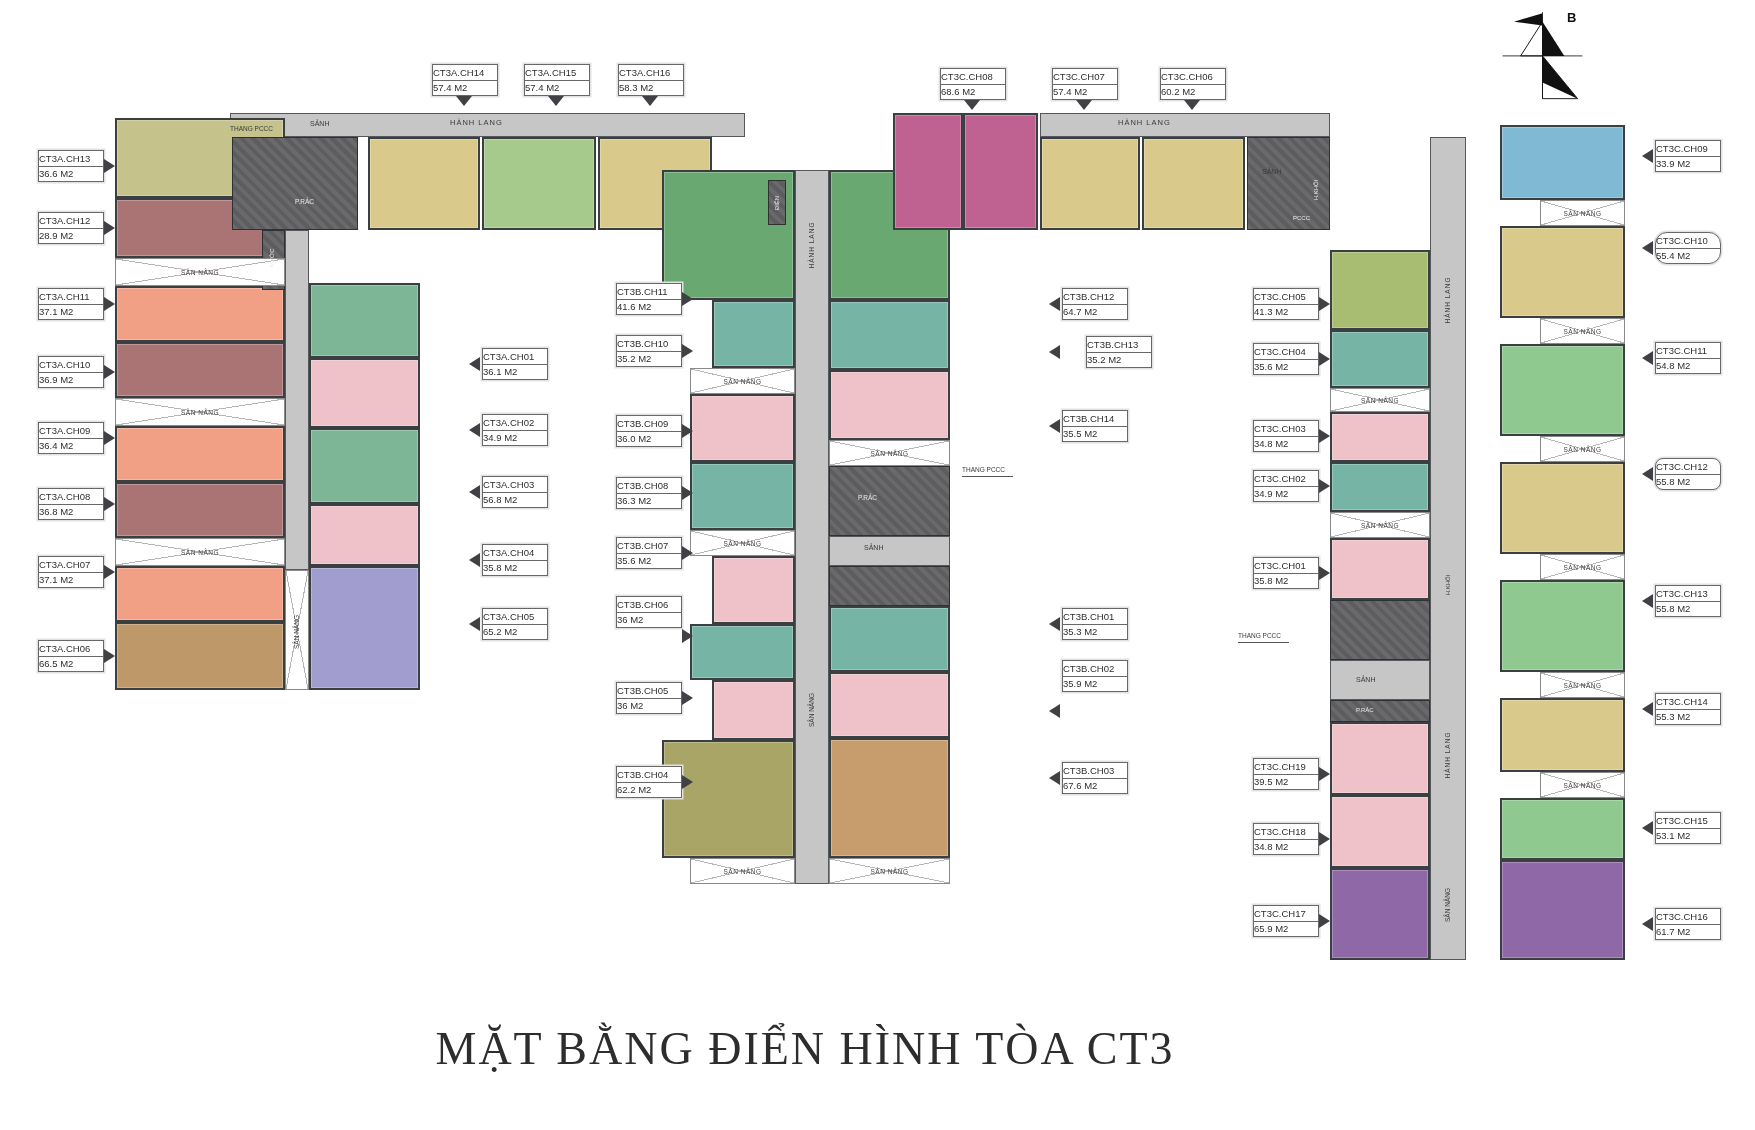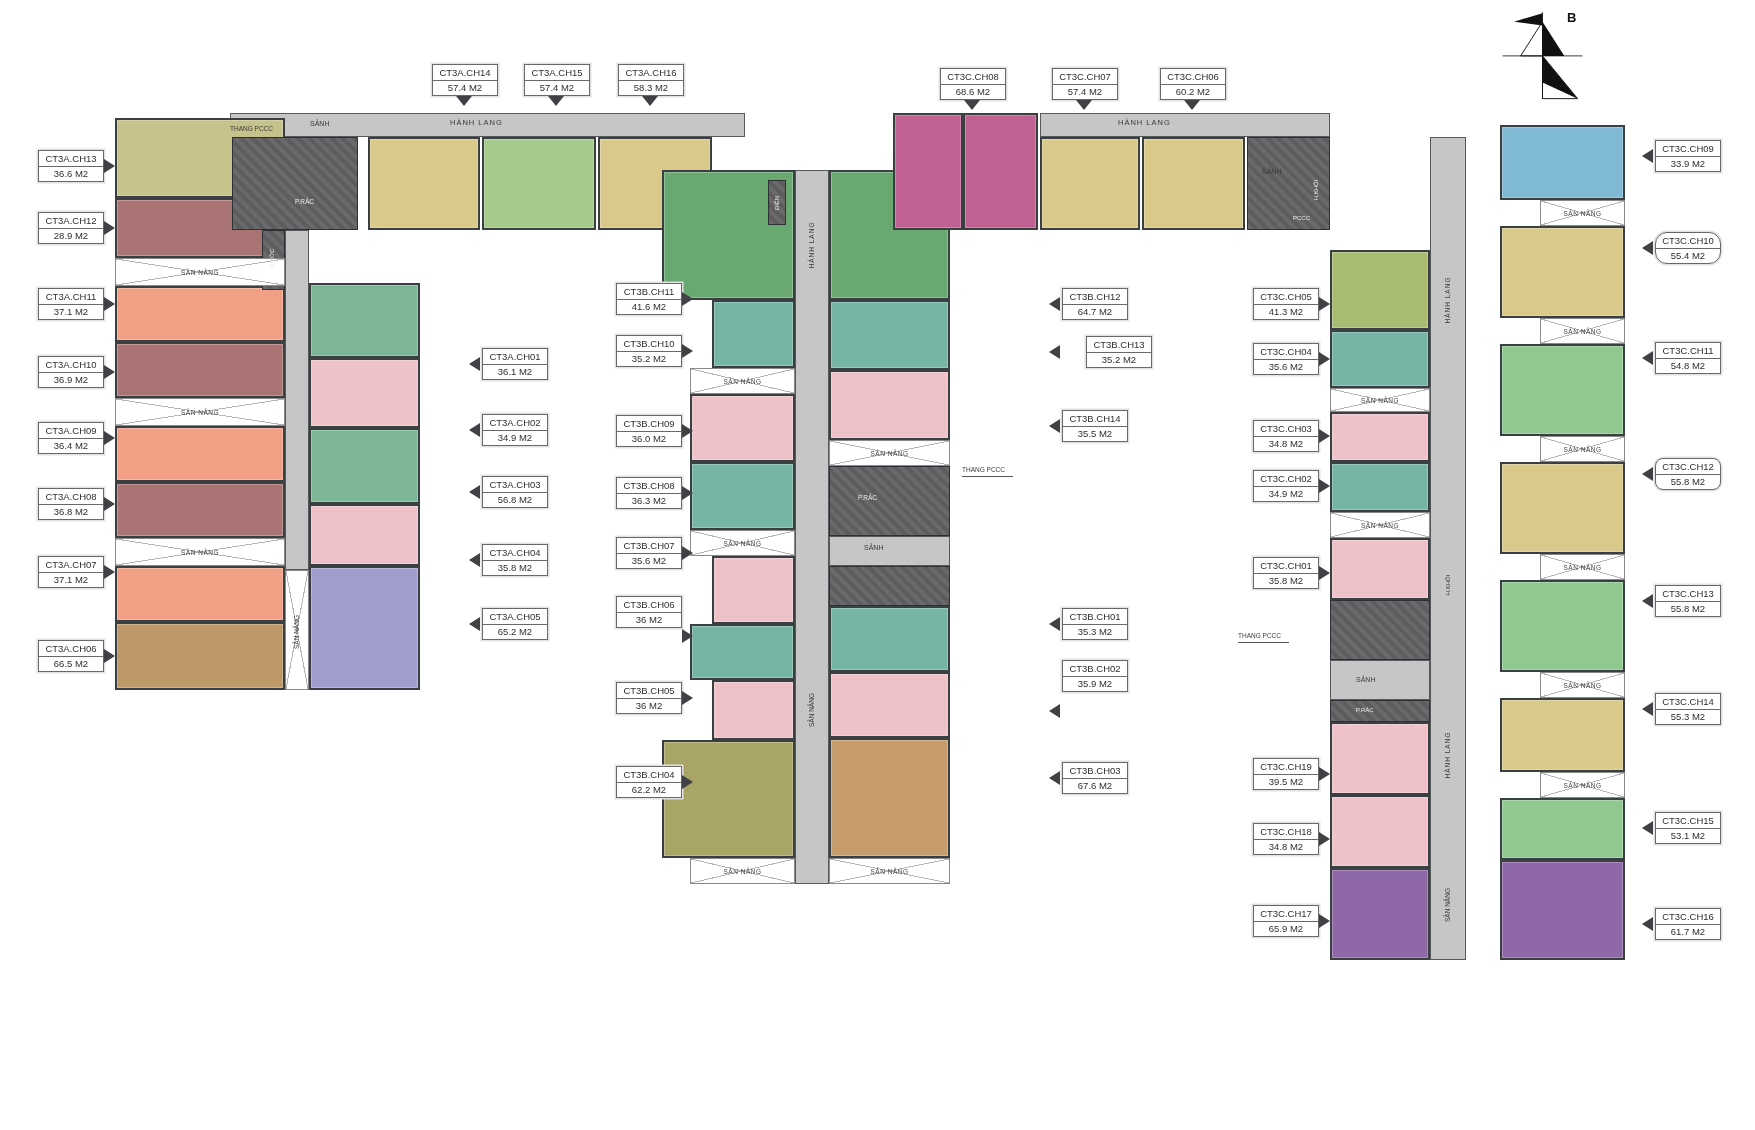--- a/index.html
+++ b/index.html
@@ -12,33 +12,34 @@
         background-image:repeating-linear-gradient(45deg,rgba(255,255,255,.08) 0 4px,transparent 4px 8px);}
   .sn{position:absolute;background:#fff;border:1px solid #8a8a8a;box-sizing:border-box;z-index:2;
       display:flex;align-items:center;justify-content:center;
       font-size:6.5px;color:#444;letter-spacing:.5px;white-space:nowrap;
       background-image:
         linear-gradient(to top right,transparent calc(50% - .5px),#b5b5b5 calc(50% - .5px),#b5b5b5 calc(50% + .5px),transparent calc(50% + .5px)),
         linear-gradient(to bottom right,transparent calc(50% - .5px),#b5b5b5 calc(50% - .5px),#b5b5b5 calc(50% + .5px),transparent calc(50% + .5px));}
   .ptext{position:absolute;color:#3a3a3a;white-space:nowrap;z-index:4;line-height:12px;}
   .vt{width:120px;text-align:center;transform:rotate(-90deg);}
   .callout{position:absolute;width:64px;background:#fff;border:1px solid #686868;
-           box-shadow:0 0 0 1.5px #e2e2e2;color:#2e2e2e;text-align:center;z-index:6;}
+           box-shadow:0 0 0 1.5px #e2e2e2;color:#2e2e2e;text-align:left;z-index:6;}
   .callout .nm{font-size:9.5px;line-height:15px;border-bottom:1px solid #686868;white-space:nowrap;}
   .callout .ar{font-size:9.5px;line-height:14px;white-space:nowrap;}
   .arr{position:absolute;width:0;height:0;z-index:6;}
   #title{position:absolute;left:0;width:1610px;top:1022px;text-align:center;
          font-family:"Liberation Serif",serif;font-size:46px;letter-spacing:2px;color:#2d2d2d;z-index:7;}
   #compass{position:absolute;left:1495px;top:5px;width:95px;height:98px;z-index:7;}
   #north-label{position:absolute;left:1567px;top:10px;font-size:13px;font-weight:bold;color:#111;z-index:8;}
 </style>
 </head>
 <body>
 
 <div id="plan">
+  <div id="title">MẶT BẰNG ĐIỂN HÌNH TÒA CT3</div>
   <svg id="compass" viewBox="0 0 100 100">
     <line x1="50" y1="6" x2="50" y2="97" stroke="#333" stroke-width="1"></line>
     <line x1="8" y1="52" x2="92" y2="52" stroke="#333" stroke-width="1"></line>
     <polygon points="20,16 50,7 50,20" fill="#111"></polygon>
     <polygon points="50,16 73,52 50,52" fill="#111"></polygon>
     <polygon points="50,52 27,52 50,16" fill="none" stroke="#111" stroke-width="1"></polygon>
     <polygon points="50,52 50,80 87,97" fill="#111"></polygon>
     <polygon points="50,52 50,97 87,97" fill="none" stroke="#111" stroke-width="1"></polygon>
   </svg>
   <span id="north-label">B</span>

